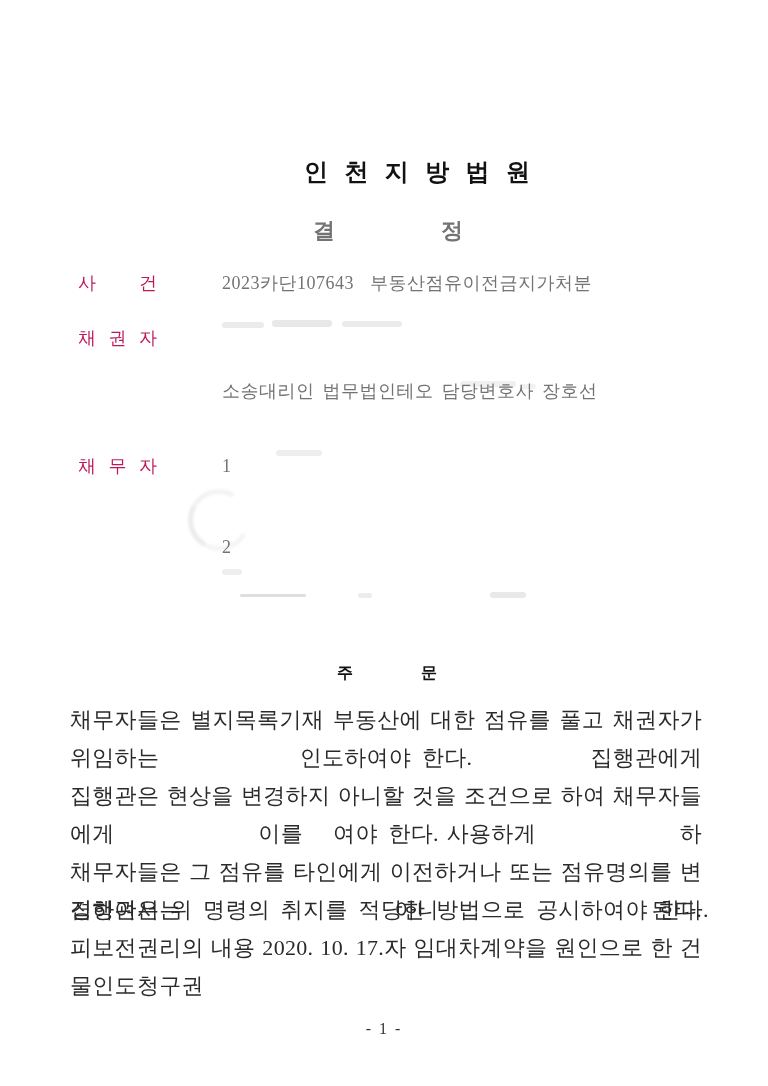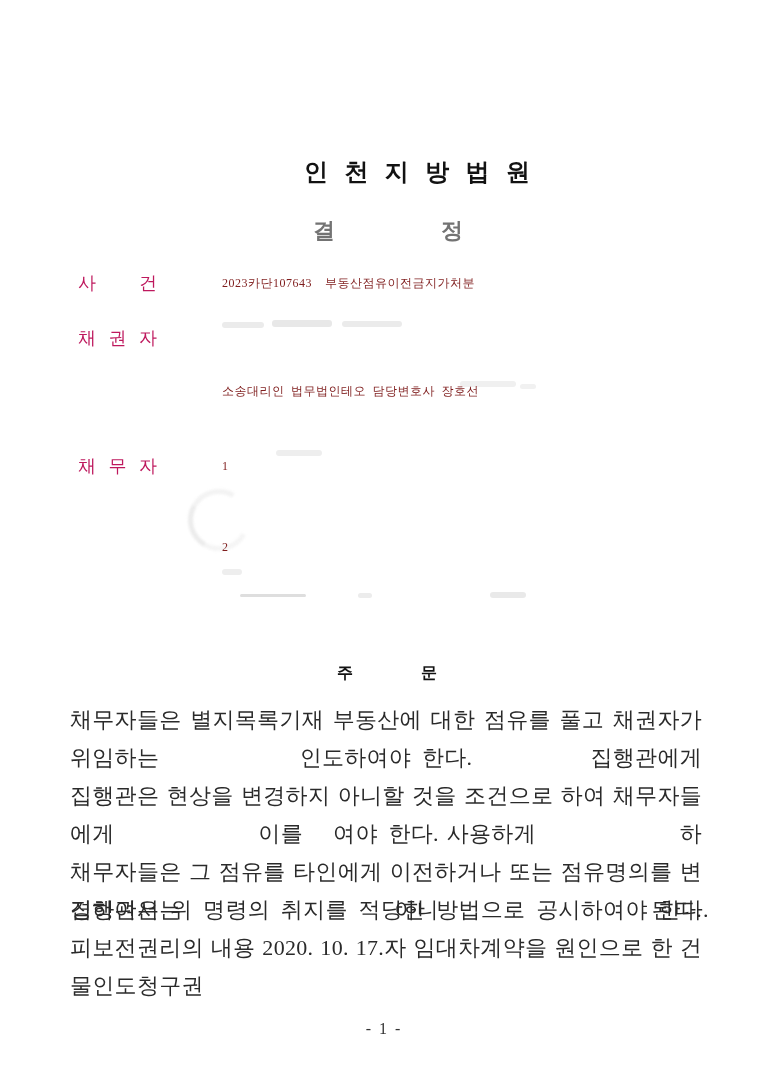--- a/index.html
+++ b/index.html
@@ -69,23 +69,23 @@
     width: 79px;
     font-size: 18px;
     line-height: 22px;
     color: #be185d;
     text-align: justify;
     text-align-last: justify;
   }
   .row-value {
     position: absolute;
     left: 222px;
-    font-size: 12px;
+    font-size: 18px;
     line-height: 22px;
-    color: #7f1d1d;
+    color: #737373;
     white-space: pre;
     letter-spacing: 0.5px;
     word-spacing: 3px;
     font-family: Liberation Serif, serif;
   }
   .case-row-label    { top: 272px; }
   .case-row-value    { top: 272px; }
   .creditor-label    { top: 327px; }
   .attorney-value    { top: 380px; text-align: center; }
   .debtor-label      { top: 455px; }

